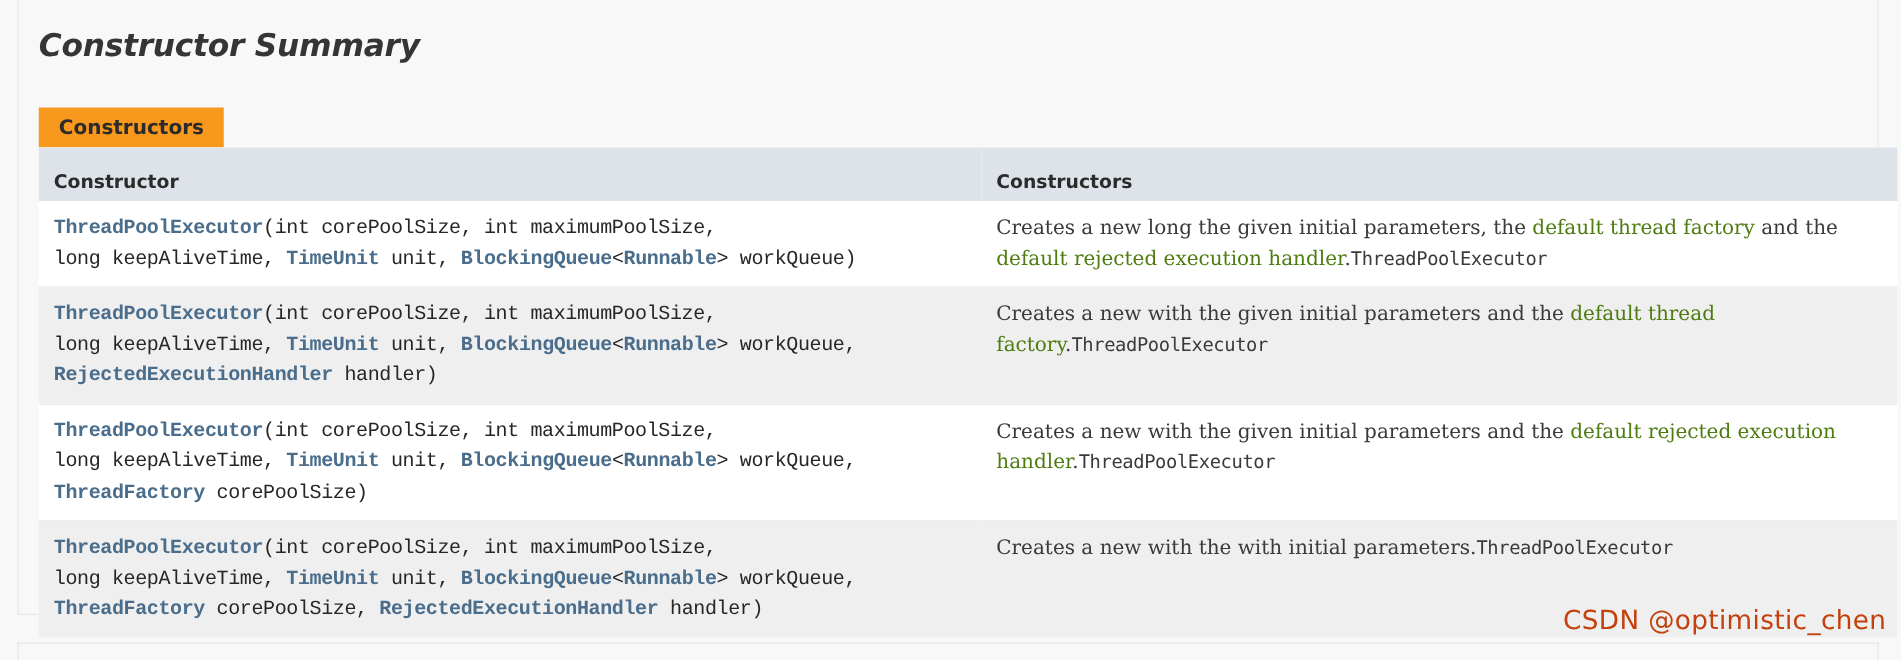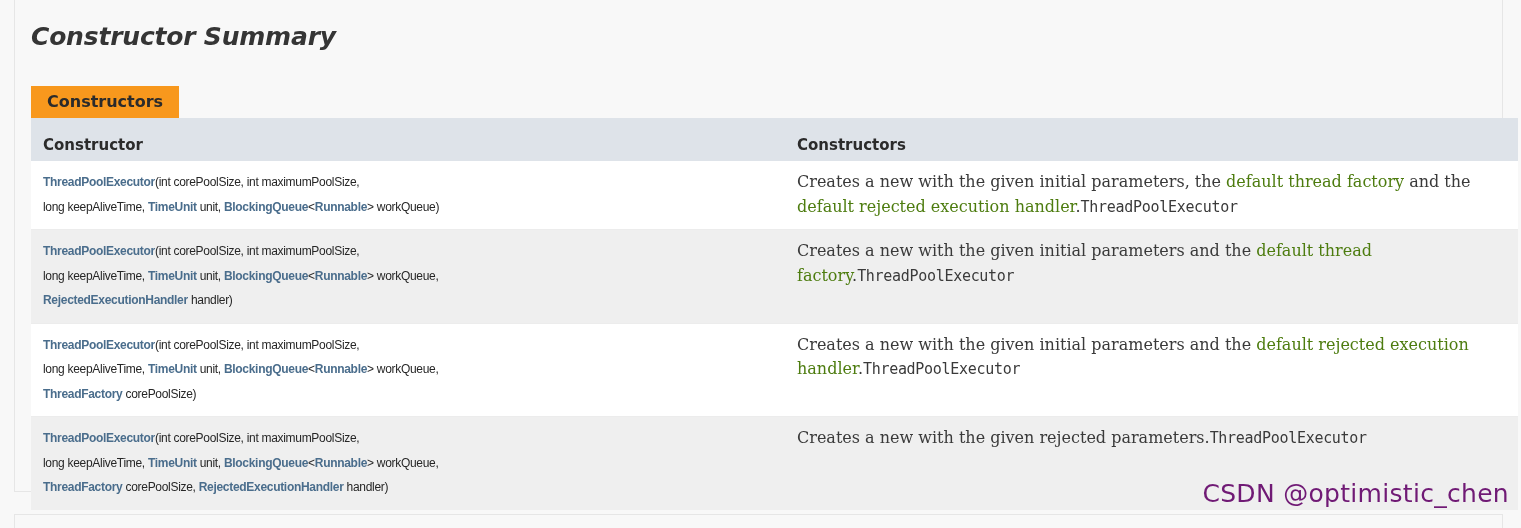--- a/index.html
+++ b/index.html
@@ -99,22 +99,22 @@
   .summary-table td {
     vertical-align: top;
     padding: 9px 12px 10px 12px;
     border-bottom: 1px solid #ececec;
   }
   .summary-table tr.alt td { background: #efefef; }
   .summary-table tr.odd td { background: #ffffff; }
   .summary-table tr:last-child td { border-bottom: none; }
 
   .sig {
-    font-family: Liberation Sans, sans-serif;
-    font-size: 12px;
+    font-family: Liberation Mono, monospace;
+    font-size: 16px;
     line-height: 24.5px;
     color: #262626;
     white-space: pre-wrap;
     word-break: normal;
     letter-spacing: -0.3px;
   }
   .sig .t {
     color: #4a6d8c;
     font-weight: bold;
   }
@@ -147,22 +147,22 @@
     border-right: 1px solid #e6e6e6;
     border-top: 1px solid #e6e6e6;
     box-sizing: border-box;
   }
 
   .watermark {
     position: absolute;
     right: 12px;
     bottom: 20px;
     font-family: "DejaVu Sans", sans-serif;
-    font-size: 25px;
-    color: #701a75;
+    font-size: 21px;
+    color: #c2410c;
     letter-spacing: 0.3px;
     white-space: nowrap;
     user-select: none;
     margin-top: 46px;
   }
 </style>
 </head>
 <body>
 
 <div class="page">
@@ -186,21 +186,21 @@
           <th>Constructors</th>
         </tr>
       </thead>
       <tbody>
           <tr class="odd">
             <td>
               <div class="sig"><span class="t">ThreadPoolExecutor</span><span>(int corePoolSize, int maximumPoolSize,
 long keepAliveTime, </span><span class="t">TimeUnit</span><span> unit, </span><span class="t">BlockingQueue</span><span>&lt;</span><span class="t">Runnable</span><span>&gt; workQueue)</span></div>
             </td>
             <td>
-              <div class="desc"><span>Creates a new with the given initial parameters, the </span><span class="lnk">default thread factory</span><span> and the </span><span class="lnk">default rejected execution handler</span><span>.</span><span class="mono">ThreadPoolExecutor</span></div>
+              <div class="desc"><span>Creates a new long the given initial parameters, the </span><span class="lnk">default thread factory</span><span> and the </span><span class="lnk">default rejected execution handler</span><span>.</span><span class="mono">ThreadPoolExecutor</span></div>
             </td>
           </tr>
           <tr class="alt">
             <td>
               <div class="sig"><span class="t">ThreadPoolExecutor</span><span>(int corePoolSize, int maximumPoolSize,
 long keepAliveTime, </span><span class="t">TimeUnit</span><span> unit, </span><span class="t">BlockingQueue</span><span>&lt;</span><span class="t">Runnable</span><span>&gt; workQueue,
 </span><span class="t">RejectedExecutionHandler</span><span> handler)</span></div>
             </td>
             <td>
               <div class="desc"><span>Creates a new with the given initial parameters and the </span><span class="lnk">default thread factory</span><span>.</span><span class="mono">ThreadPoolExecutor</span></div>
@@ -216,21 +216,21 @@
               <div class="desc"><span>Creates a new with the given initial parameters and the </span><span class="lnk">default rejected execution handler</span><span>.</span><span class="mono">ThreadPoolExecutor</span></div>
             </td>
           </tr>
           <tr class="alt">
             <td>
               <div class="sig"><span class="t">ThreadPoolExecutor</span><span>(int corePoolSize, int maximumPoolSize,
 long keepAliveTime, </span><span class="t">TimeUnit</span><span> unit, </span><span class="t">BlockingQueue</span><span>&lt;</span><span class="t">Runnable</span><span>&gt; workQueue,
 </span><span class="t">ThreadFactory</span><span> corePoolSize, </span><span class="t">RejectedExecutionHandler</span><span> handler)</span></div>
             </td>
             <td>
-              <div class="desc"><span>Creates a new with the given rejected parameters.</span><span class="mono">ThreadPoolExecutor</span></div>
+              <div class="desc"><span>Creates a new with the with initial parameters.</span><span class="mono">ThreadPoolExecutor</span></div>
             </td>
           </tr>
         </tbody>
     </table>
 
   </div>
 
   <div class="next-section"></div>
 
   <div class="watermark">CSDN @optimistic_chen</div>

